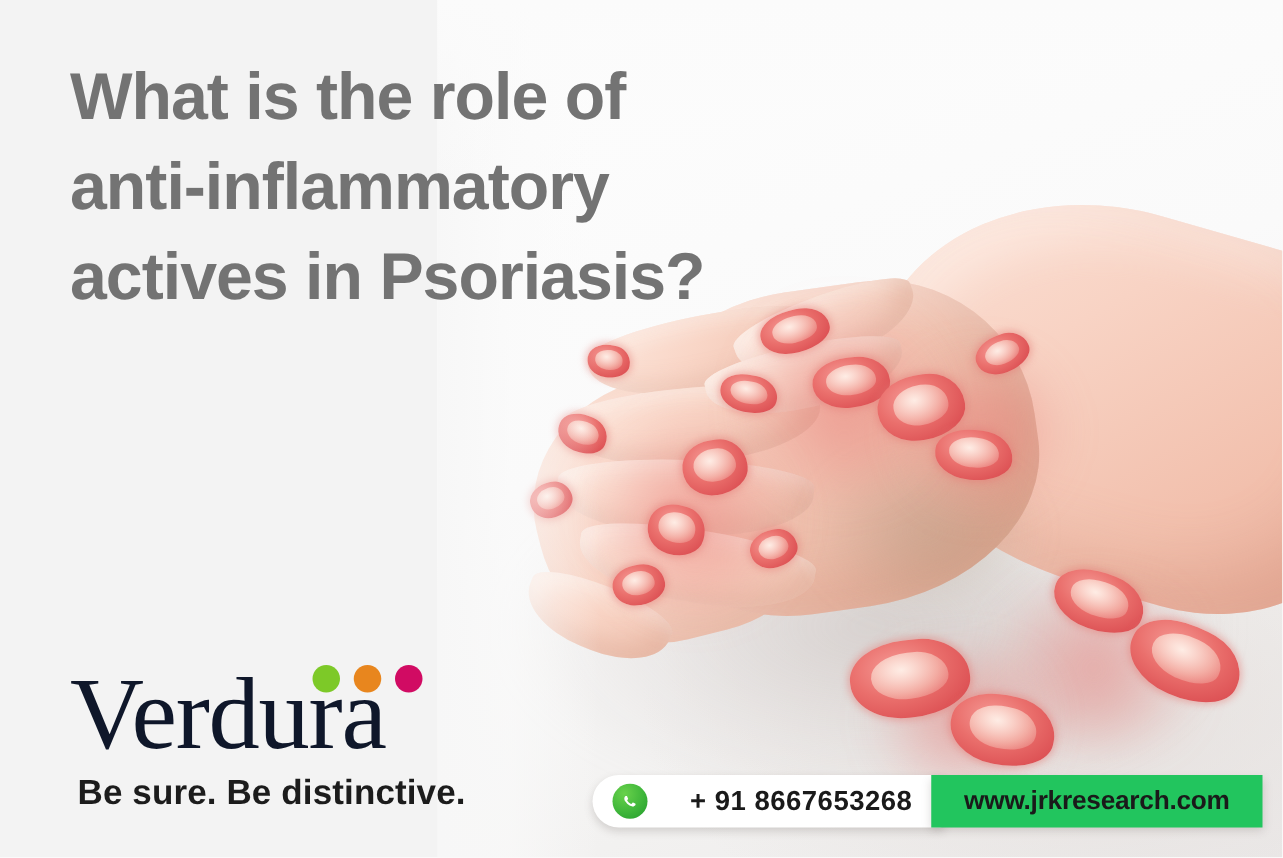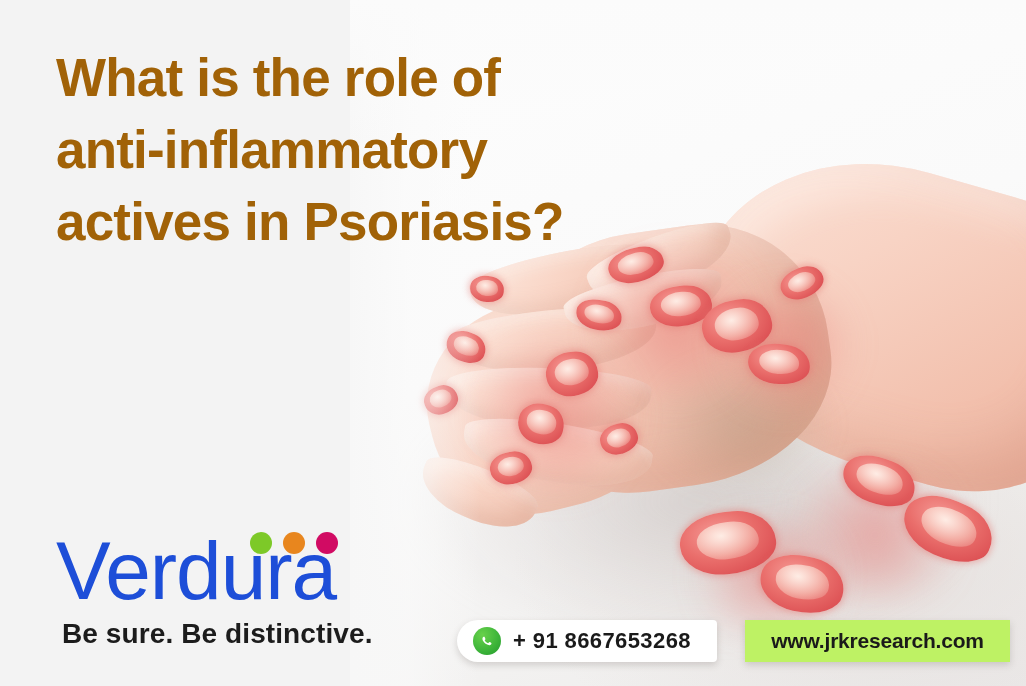--- a/index.html
+++ b/index.html
@@ -189,21 +189,21 @@
     width: 100%; height: 150px;
     background: linear-gradient(to bottom, #fbfbfb 0%, rgba(251,251,251,0.4) 60%, rgba(251,251,251,0) 100%);
   }
 
   
   .headline {
     position: absolute;
     left: 56px;
     top: 42px;
     width: 640px;
-    color: #a16207;
+    color: #737373;
     font-family: "Liberation Sans", sans-serif;
     font-weight: 700;
     font-size: 53px;
     line-height: 72px;
     letter-spacing: -0.8px;
     white-space: pre-line;
   }
 
   
   .logo-block {
@@ -214,47 +214,47 @@
   .logo-dots {
     position: absolute;
     left: 194px;
     top: 4px;
     display: flex;
     gap: 11px;
   }
   .dot { width: 22px; height: 22px; border-radius: 50%; }
   .logo-word {
     position: relative;
-    font-family: Liberation Sans, sans-serif;
+    font-family: Liberation Serif, serif;
     font-weight: 300;
     font-size: 82px;
     line-height: 86px;
-    color: #1d4ed8;
+    color: #0f172a;
     letter-spacing: -1px;
   }
   .logo-tagline {
     font-family: "Liberation Sans", sans-serif;
     font-weight: 600;
     font-size: 28px;
     letter-spacing: 0.1px;
     color: #1c1c1c;
     margin-top: 4px;
     margin-left: 6px;
   }
 
   
   .phone-pill {
     position: absolute;
-    left: 457px;
+    left: 474px;
     top: 620px;
     height: 42px;
     padding: 0 26px 0 16px;
     display: flex;
     align-items: center;
-    gap: 12px;
+    gap: 34px;
     background: #ffffff;
     border-radius: 21px 4px 4px 21px;
     box-shadow: 0 3px 7px rgba(90,80,78,0.22);
     text-align: right;
   }
   .wa-icon {
     width: 28px; height: 28px;
     border-radius: 50%;
     background: radial-gradient(circle at 34% 28%, #68d14b 0%, #3fb63a 55%, #239a2c 100%);
     display: flex; align-items: center; justify-content: center;
@@ -272,21 +272,21 @@
 
   .url-box {
     position: absolute;
     left: 745px;
     top: 620px;
     width: 265px;
     height: 42px;
     display: flex;
     align-items: center;
     justify-content: center;
-    background: #bef264;
+    background: #22c55e;
     box-shadow: 0 3px 7px rgba(90,80,78,0.22);
   }
   .url-text {
     font-family: "Liberation Sans", sans-serif;
     font-weight: 700;
     font-size: 21px;
     letter-spacing: -0.2px;
     color: #1a1a1a;
     white-space: nowrap;
   }

